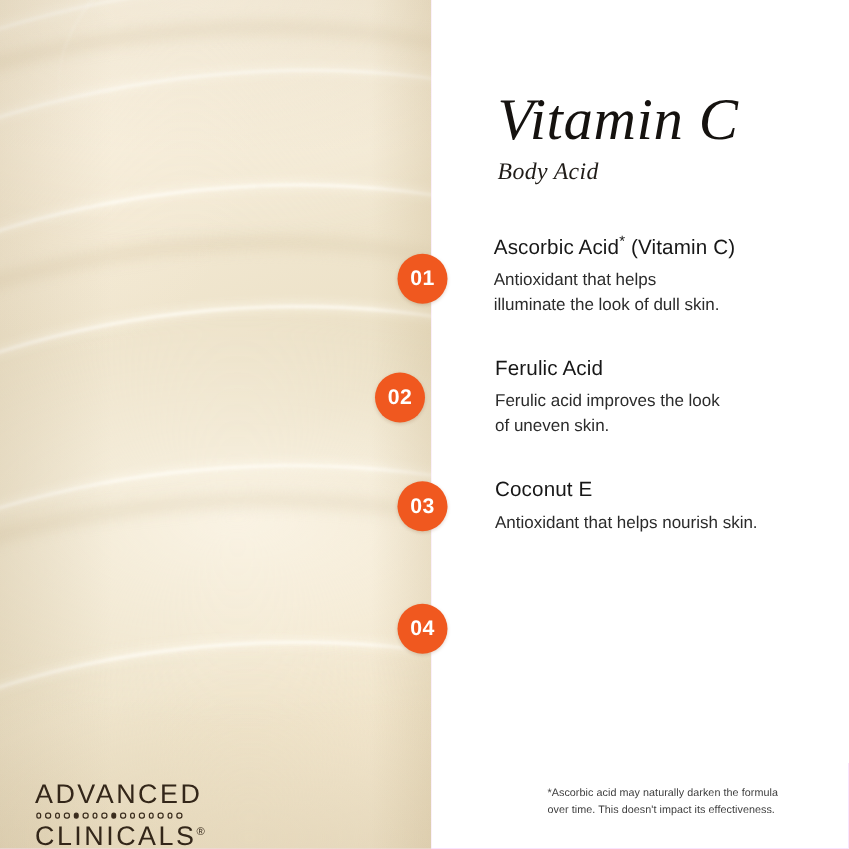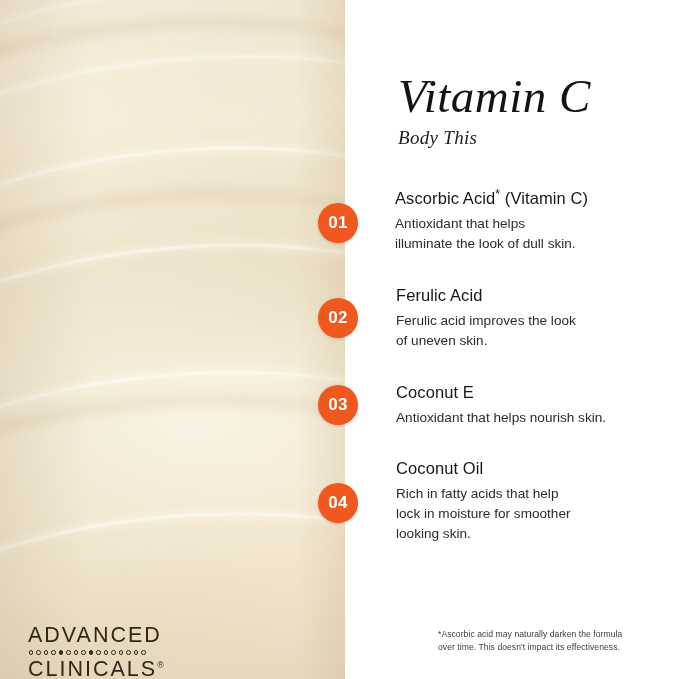--- a/index.html
+++ b/index.html
@@ -249,35 +249,35 @@
 
     <div class="ridge" style="left:40px; top:-96px; width:420px; height:230px; transform: rotate(-18deg); opacity:0.8;"></div>
 
     <div class="vign"></div>
   </div>
 
   <div id="content-panel"></div>
 
   <div id="title-block" style="left:398px;">
     <div id="product-title">Vitamin C</div>
-    <div id="product-subtitle">Body This</div>
+    <div id="product-subtitle">Body Acid</div>
   </div>
 
   <div class="badge" style="left:318px; top:203px;">
     <span>01</span>
   </div>
   <div class="ingredient" style="left:395px; top:189px;">
     <div class="ing-title">
       <span>Ascorbic Acid</span><span class="ast">*</span><span> (Vitamin C)</span>
     </div>
     <div class="ing-desc">Antioxidant that helps
 illuminate the look of dull skin.</div>
   </div>
 
-  <div class="badge" style="left:318px; top:298px;">
+  <div class="badge" style="left:300px; top:298px;">
     <span>02</span>
   </div>
   <div class="ingredient" style="left:396px; top:286px;">
     <div class="ing-title">
       <span>Ferulic Acid</span><span class="ast"></span><span></span>
     </div>
     <div class="ing-desc">Ferulic acid improves the look
 of uneven skin.</div>
   </div>
 
@@ -287,28 +287,20 @@
   <div class="ingredient" style="left:396px; top:383px;">
     <div class="ing-title">
       <span>Coconut E</span><span class="ast"></span><span></span>
     </div>
     <div class="ing-desc">Antioxidant that helps nourish skin.</div>
   </div>
 
   <div class="badge" style="left:318px; top:483px;">
     <span>04</span>
   </div>
-  <div class="ingredient" style="left:396px; top:459px;">
-    <div class="ing-title">
-      <span>Coconut Oil</span><span class="ast"></span><span></span>
-    </div>
-    <div class="ing-desc">Rich in fatty acids that help
-lock in moisture for smoother
-looking skin.</div>
-  </div>
 
   <div id="brand-logo">
     <div class="logo-word">ADVANCED</div>
     <div id="dot-row">
       <span class="dot"></span>
       <span class="dot"></span>
       <span class="dot"></span>
       <span class="dot"></span>
       <span class="dot filled"></span>
       <span class="dot"></span>

